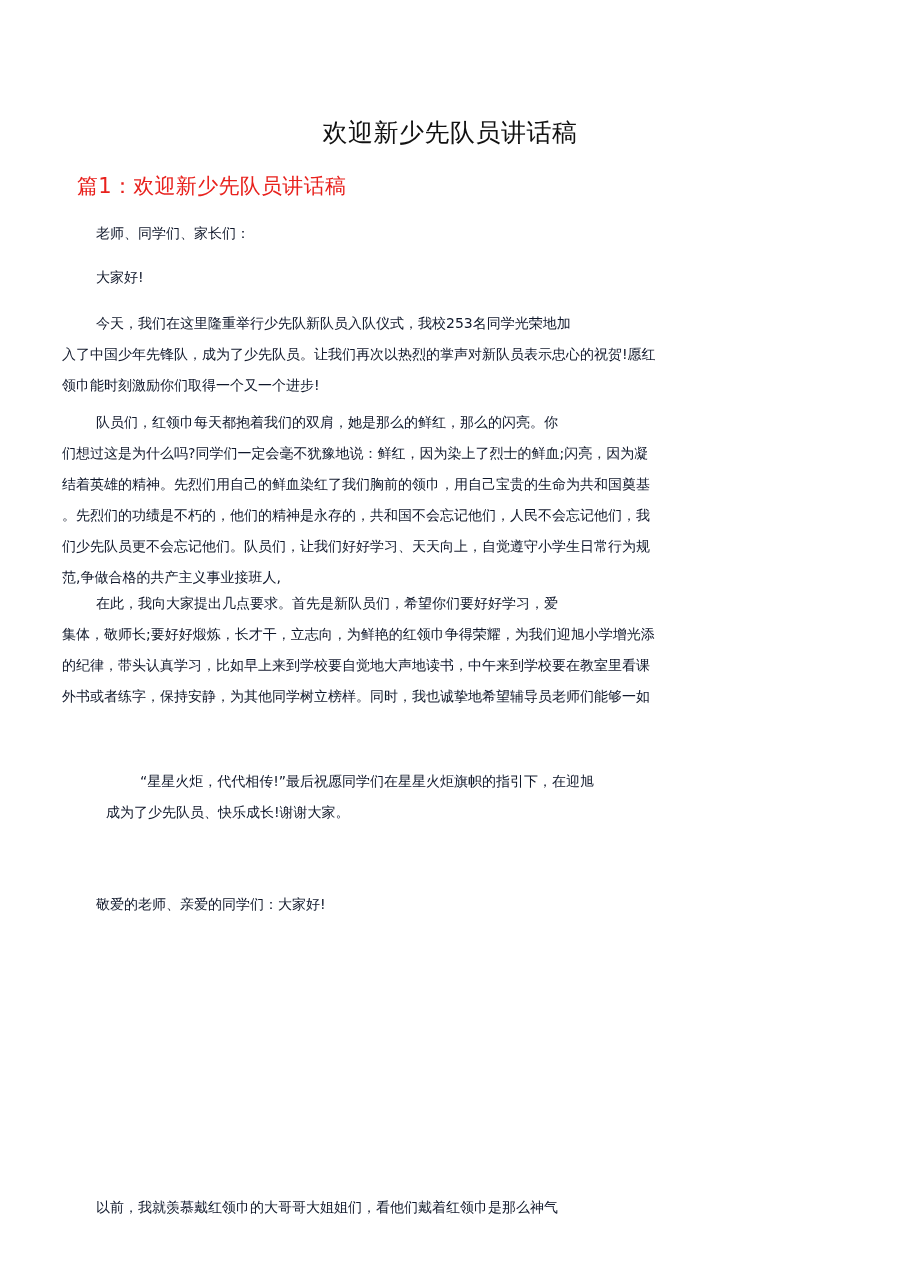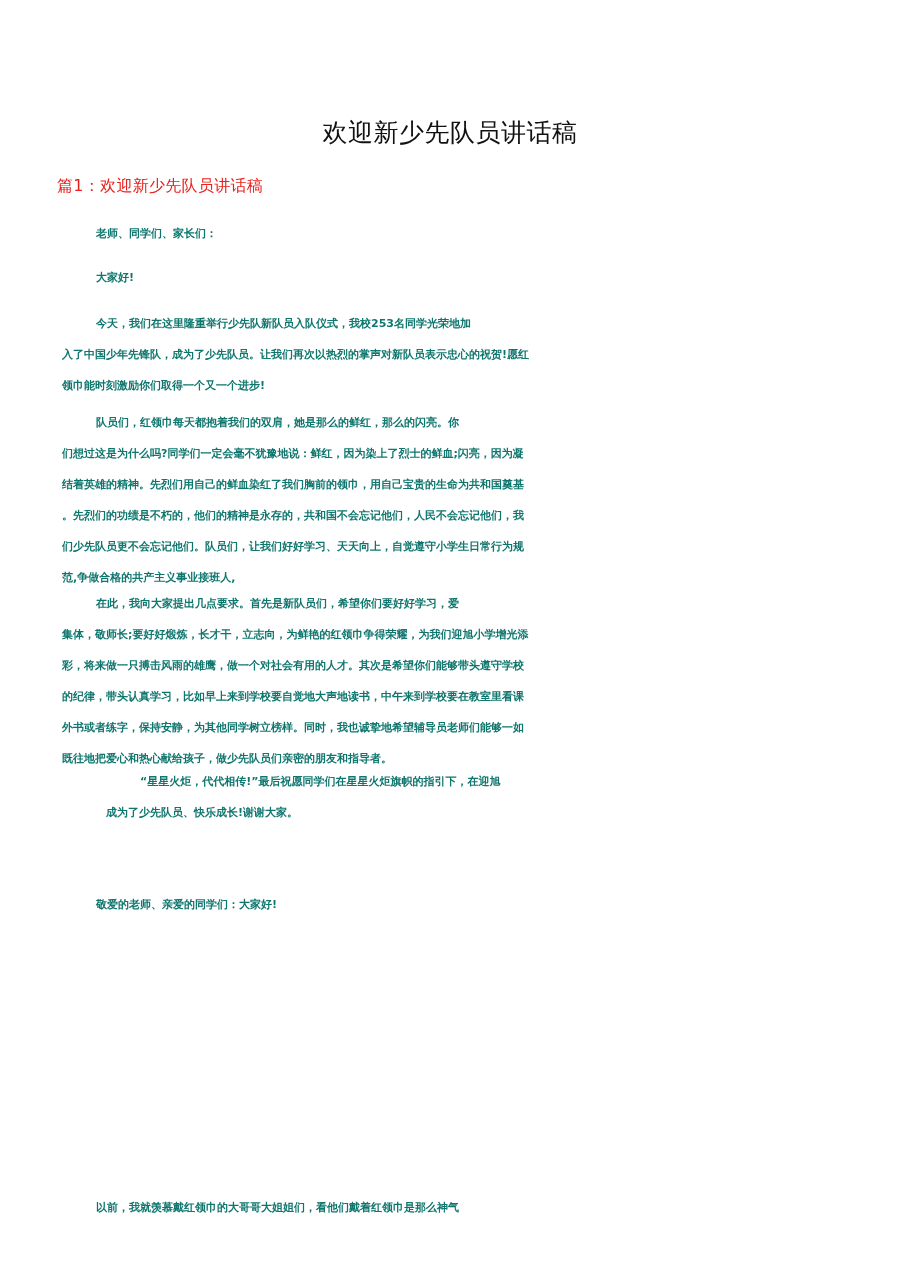--- a/index.html
+++ b/index.html
@@ -27,34 +27,33 @@
       left: 0;
       width: 900px;
       text-align: center;
       font-size: 25px;
       line-height: 34px;
       color: #111;
       letter-spacing: 0.5px;
     }
     .section-heading {
       position: absolute;
-      left: 57px;
-      font-size: 16px;
+      left: 77px;
+      font-size: 21px;
       line-height: 28px;
       color: #e8211d;
       letter-spacing: 0.3px;
     }
     .para {
       position: absolute;
       left: 62px;
       width: 780px;
-      font-size: 11px;
+      font-size: 14px;
       line-height: 31px;
-      color: #0f766e;
-      font-weight: bold;
+      color: #0f172a;
     }
     .para .line {
       display: block;
       white-space: nowrap;
     }
     .para .line.indent {
       padding-left: 34px;
     }
   </style>
 </head>
@@ -85,24 +84,22 @@
     <span class="line">们想过这是为什么吗?同学们一定会毫不犹豫地说：鲜红，因为染上了烈士的鲜血;闪亮，因为凝</span>
     <span class="line">结着英雄的精神。先烈们用自己的鲜血染红了我们胸前的领巾，用自己宝贵的生命为共和国奠基</span>
     <span class="line">。先烈们的功绩是不朽的，他们的精神是永存的，共和国不会忘记他们，人民不会忘记他们，我</span>
     <span class="line">们少先队员更不会忘记他们。队员们，让我们好好学习、天天向上，自觉遵守小学生日常行为规</span>
     <span class="line">范,争做合格的共产主义事业接班人,</span>
   </div>
 
   <div class="para" style="top:588px;">
     <span class="line indent">在此，我向大家提出几点要求。首先是新队员们，希望你们要好好学习，爱</span>
     <span class="line">集体，敬师长;要好好煅炼，长才干，立志向，为鲜艳的红领巾争得荣耀，为我们迎旭小学增光添</span>
-    <span class="line">彩，将来做一只搏击风雨的雄鹰，做一个对社会有用的人才。其次是希望你们能够带头遵守学校</span>
     <span class="line">的纪律，带头认真学习，比如早上来到学校要自觉地大声地读书，中午来到学校要在教室里看课</span>
     <span class="line">外书或者练字，保持安静，为其他同学树立榜样。同时，我也诚挚地希望辅导员老师们能够一如</span>
-    <span class="line">既往地把爱心和热心献给孩子，做少先队员们亲密的朋友和指导者。</span>
   </div>
 
   <div class="para" style="top:766px;margin-left:44px;">
     <span class="line indent">“星星火炬，代代相传!”最后祝愿同学们在星星火炬旗帜的指引下，在迎旭</span>
     <span class="line">成为了少先队员、快乐成长!谢谢大家。</span>
   </div>
 
 
   <div class="para" style="top:889px;">
     <span class="line indent">敬爱的老师、亲爱的同学们：大家好!</span>

